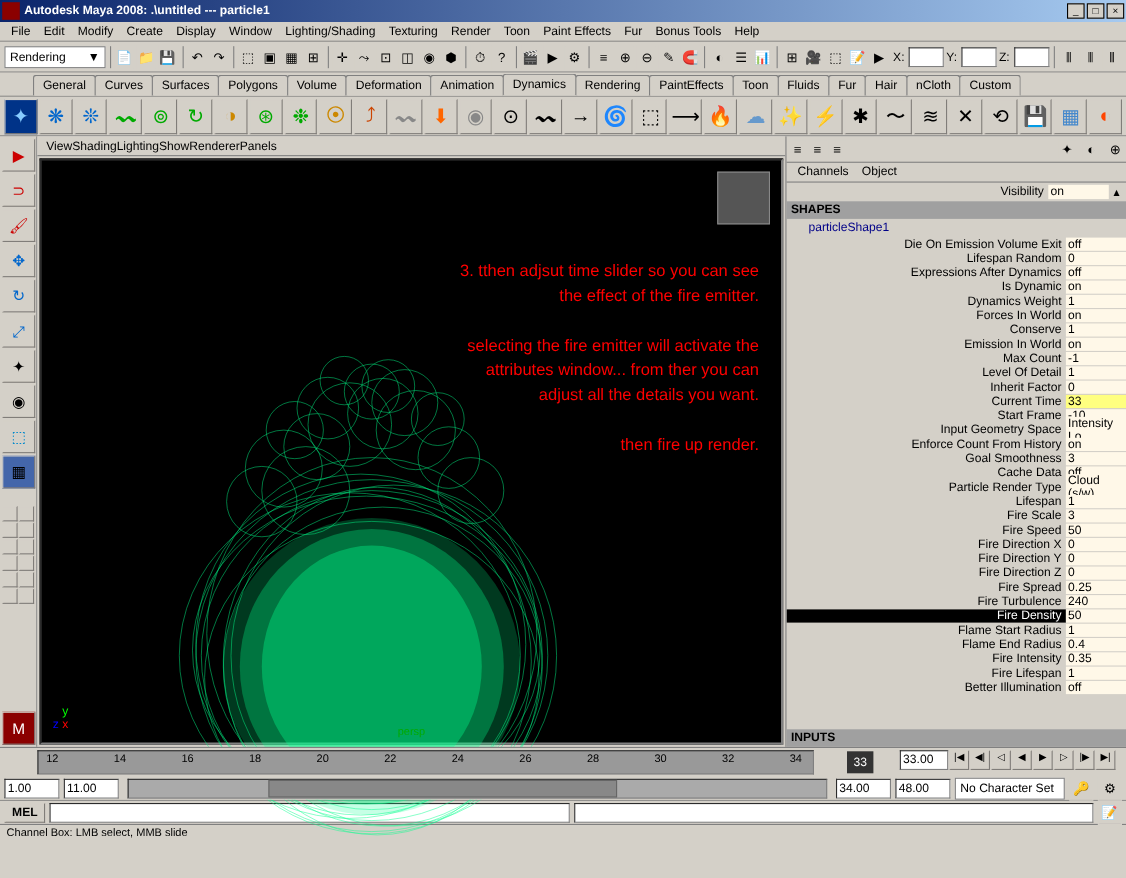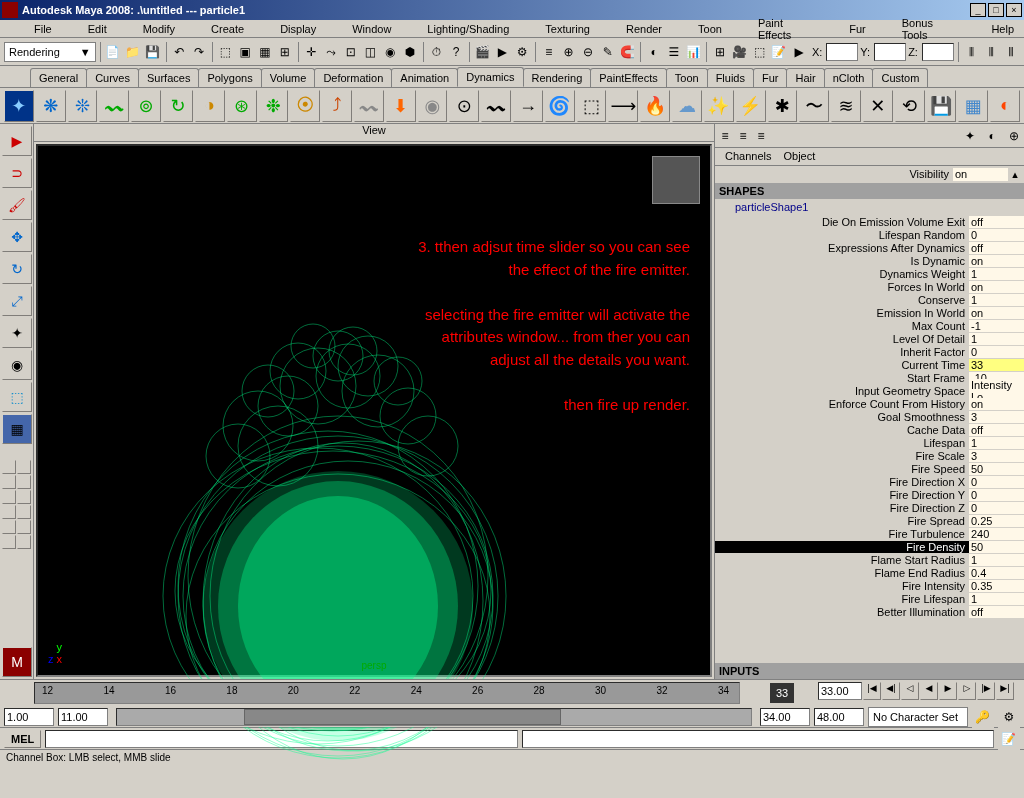--- a/index.html
+++ b/index.html
@@ -5,21 +5,21 @@
 * { margin: 0; padding: 0; box-sizing: border-box; font-family: Tahoma, sans-serif; font-size: 11px; }
 body { background: #d4d0c8; width: 1024px; height: 798px; overflow: hidden; }
 
 .titlebar { background: linear-gradient(to right, #0a246a, #a6caf0); color: white; height: 20px; display: flex; align-items: center; padding: 0 2px; }
 .titlebar .icon { width: 16px; height: 16px; background: #8b0000; margin-right: 4px; }
 .titlebar .title { flex: 1; font-weight: bold; }
 .titlebar .winbtns { display: flex; gap: 2px; }
 .winbtn { width: 16px; height: 14px; background: #d4d0c8; border: 1px solid #000; font-size: 9px; text-align: center; line-height: 12px; color: #000; cursor: pointer; }
 
 .menubar { background: #d4d0c8; height: 18px; display: flex; align-items: center; padding: 0 4px; gap: 0; border-bottom: 1px solid #808080; }
-.menubar span { padding: 2px 6px; cursor: pointer; margin-left: 24px; }
+.menubar span { padding: 2px 6px; cursor: pointer; }
 
 .toolbar1 { background: #d4d0c8; height: 28px; display: flex; align-items: center; padding: 2px 4px; gap: 2px; border-bottom: 1px solid #808080; }
 .dropdown { height: 20px; border: 1px solid #808080; background: white; padding: 0 4px; display: flex; align-items: center; gap: 20px; }
 .sep { width: 1px; height: 20px; background: #808080; margin: 0 2px; }
 .tbtn { width: 22px; height: 22px; border: 1px solid #d4d0c8; display: flex; align-items: center; justify-content: center; cursor: pointer; font-size: 12px; }
 .coord-inp { width: 32px; height: 18px; border: 1px inset #808080; background: white; margin-left: 2px; }
 
 .tabrow { background: #d4d0c8; height: 22px; display: flex; align-items: flex-end; padding: 0 30px; border-bottom: 1px solid #808080; }
 .tab { padding: 3px 8px; border: 1px solid #808080; border-bottom: none; background: #d4d0c8; margin-right: -1px; cursor: pointer; border-radius: 3px 3px 0 0; }
 .tab.active { background: #d4d0c8; border-bottom: 1px solid #d4d0c8; position: relative; z-index: 2; font-weight: normal; }
@@ -29,21 +29,21 @@
 
 .main-area { display: flex; height: 555px; }
 
 .left-toolbars { display: flex; }
 .toolbox { width: 34px; background: #d4d0c8; border-right: 1px solid #808080; display: flex; flex-direction: column; gap: 2px; padding: 2px; }
 .toolbox .tool { width: 30px; height: 30px; border: 1px outset #d4d0c8; display: flex; align-items: center; justify-content: center; cursor: pointer; font-size: 14px; }
 .toolbox .toolsm { width: 14px; height: 14px; border: 1px outset #d4d0c8; }
 .toolbox .minigrid { display: grid; grid-template-columns: 1fr 1fr; gap: 1px; }
 
 .viewport-container { flex: 1; display: flex; flex-direction: column; background: #d4d0c8; }
-.viewport-menu { height: 18px; background: #d4d0c8; display: flex; align-items: center; padding: 0 8px; gap: 12px; border-bottom: 1px solid #808080; flex-direction: column; }
+.viewport-menu { height: 18px; background: #d4d0c8; display: flex; align-items: center; padding: 0 8px; border-bottom: 1px solid #808080; }
 .viewport-menu span { cursor: pointer; }
 .viewport { flex: 1; background: #000; position: relative; border: 2px inset #808080; margin: 2px; text-align: right; }
 
 .particle-blob { position: absolute; left: 100px; top: 150px; width: 400px; height: 470px; }
 .axis { position: absolute; bottom: 10px; left: 10px; font-family: monospace; font-size: 10px; }
 .axis .y { color: #00ff00; }
 .axis .x { color: #ff0000; }
 .axis .z { color: #0000ff; }
 .persp-label { position: absolute; bottom: 4px; left: 50%; transform: translateX(-50%); color: #00aa00; font-size: 10px; }
 .view-cube { position: absolute; top: 10px; right: 10px; width: 48px; height: 48px; background: #555; border: 1px solid #888; }
@@ -404,20 +404,24 @@
         </div>
         <div class="attr-row">
           <div class="attr-label">Goal Smoothness</div>
           <div class="attr-val">3</div>
         </div>
         <div class="attr-row">
           <div class="attr-label">Cache Data</div>
           <div class="attr-val">off</div>
         </div>
         <div class="attr-row">
+          <div class="attr-label">Particle Render Type</div>
+          <div class="attr-val">Cloud (s/w)</div>
+        </div>
+        <div class="attr-row">
           <div class="attr-label">Lifespan</div>
           <div class="attr-val">1</div>
         </div>
         <div class="attr-row">
           <div class="attr-label">Fire Scale</div>
           <div class="attr-val">3</div>
         </div>
         <div class="attr-row">
           <div class="attr-label">Fire Speed</div>
           <div class="attr-val">50</div>

